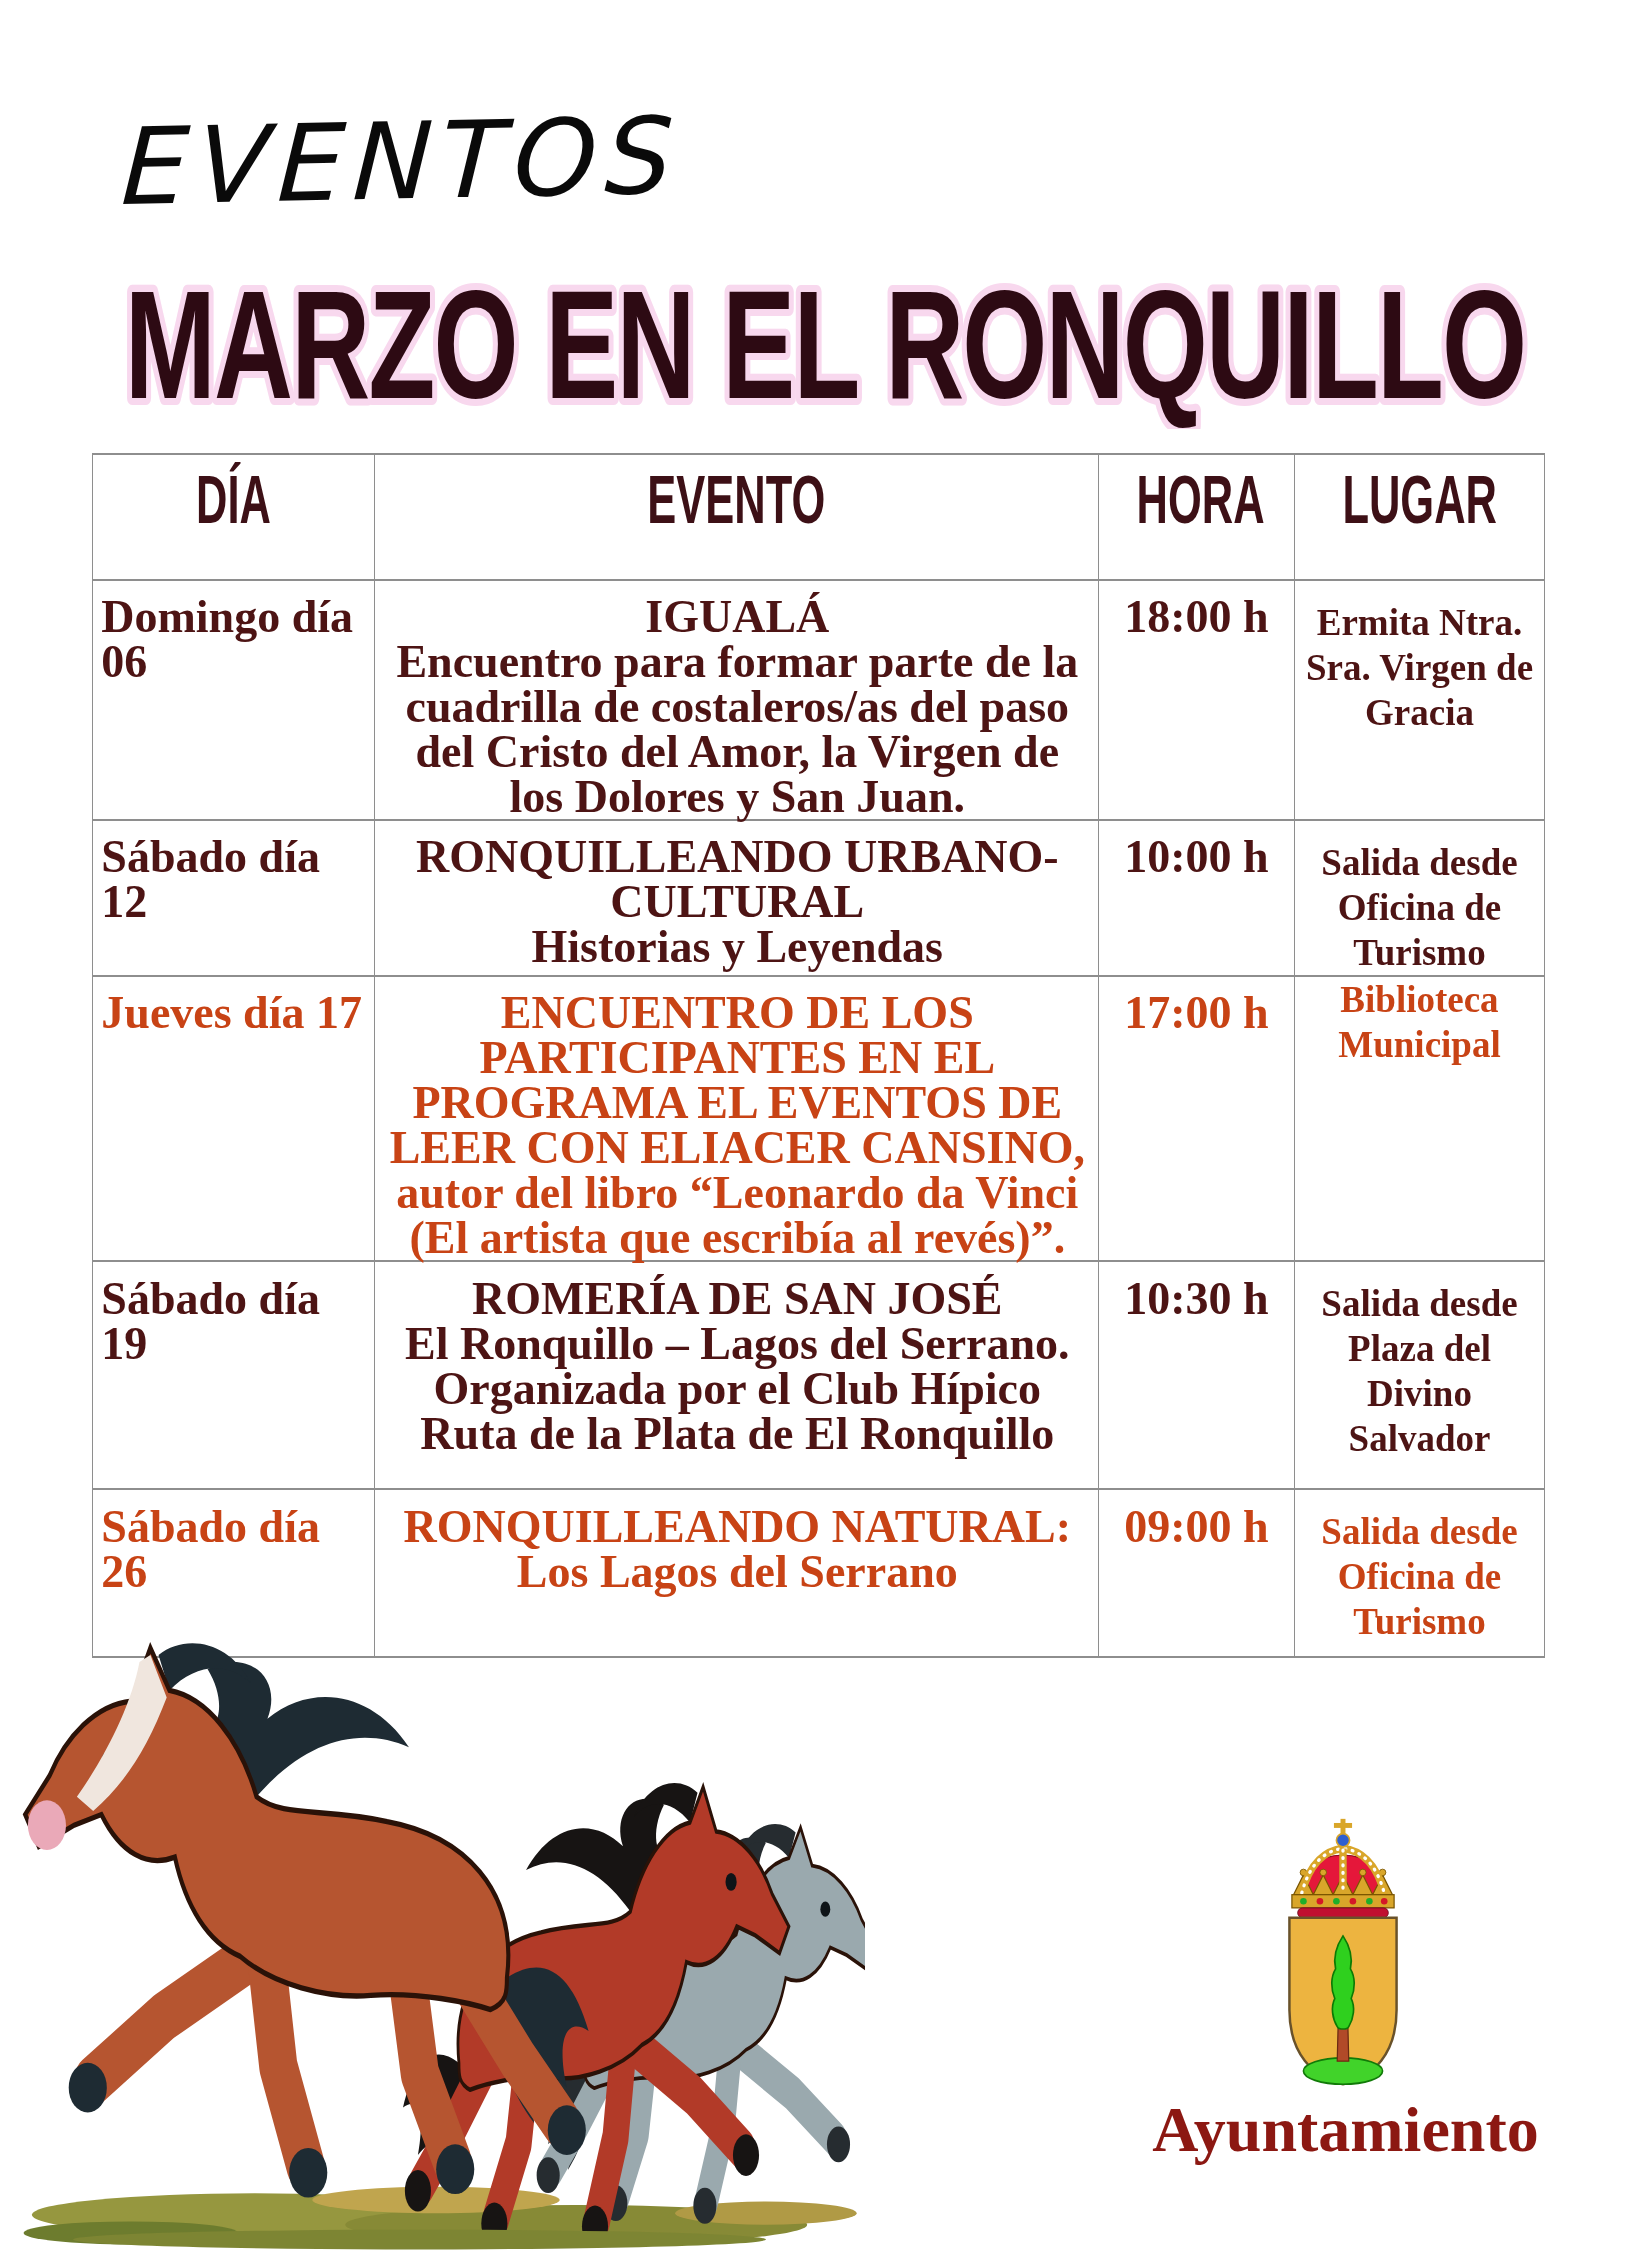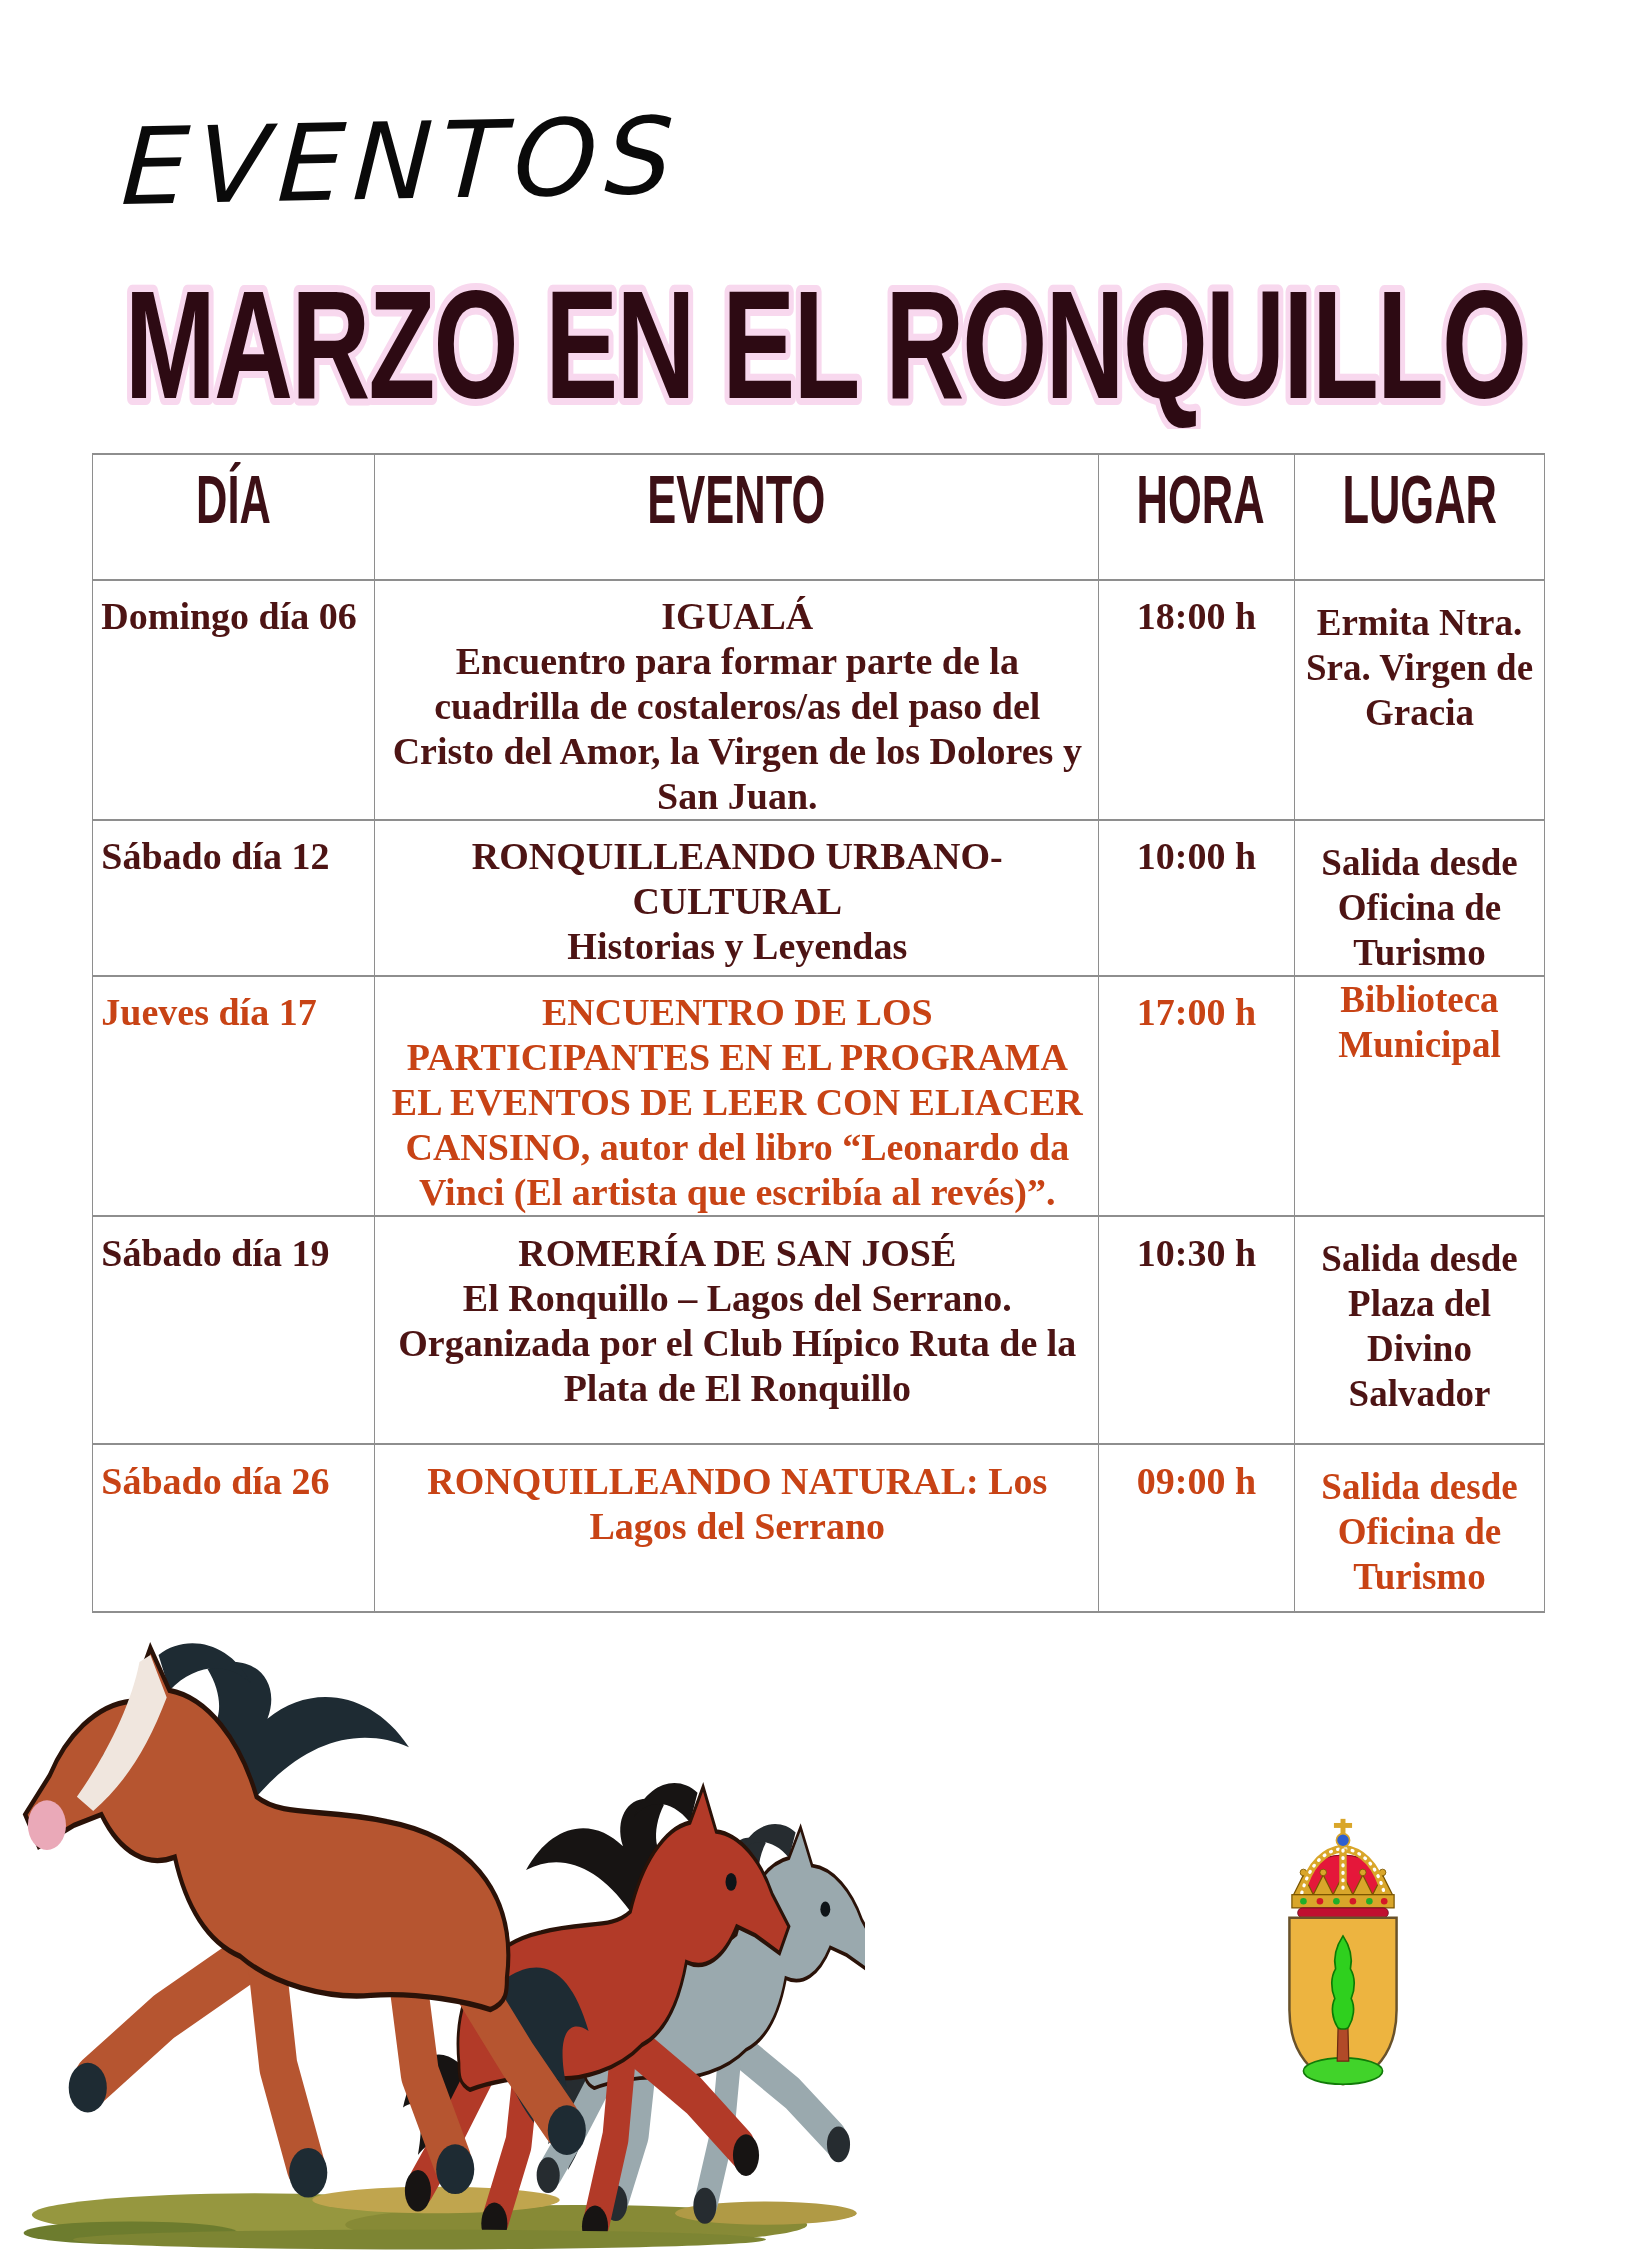--- a/index.html
+++ b/index.html
@@ -39,21 +39,21 @@
   tbody tr:nth-child(5){height:168px;}
   tbody tr:nth-child(6){height:140px;}
 
   th{color:var(--header-maroon);text-align:center;padding-top:10px;}
   th .hdr-txt{
     display:inline-block;font-family:"Liberation Sans","DejaVu Sans",sans-serif;
     font-weight:bold;font-size:69px;line-height:69px;
     transform:scaleX(0.63);transform-origin:center top;white-space:nowrap;
   }
 
-  td{font-weight:bold;font-size:38px;line-height:45px;}
+  td{font-weight:bold;font-size:46px;line-height:45px;}
   td.dia{text-align:left;padding:13.2px 3.3px 0 8.3px;}
   td.ev {text-align:center;padding:13.2px 10px 0 11.6px;}
   td.hora{text-align:center;padding:13.2px 3.3px 0 3.3px;}
   td.lugar{text-align:center;padding:19px 5px 0 5px;font-size:37px;}
   td.vmid{vertical-align:middle;padding-top:0;}
   .lead.block{display:block;}
   tr[data-color="maroon"]{color:var(--maroon);}
   tr[data-color="orange"]{color:var(--orange);}
 
   .horses-svg{position:absolute;left:6.6px;top:1616px;}
@@ -223,16 +223,17 @@
       <path d="M100,128 L230,128 L230,240 C230,292 202,322 165,330 C128,322 100,292 100,240 Z" fill="#edb440" stroke="#69522a" stroke-width="3"></path>
       <ellipse cx="165" cy="314" rx="48" ry="16" fill="#41d32a" stroke="#117a08" stroke-width="2"></ellipse>
       <g>
         <path d="M159,262 L158,302 L172,302 L171,262 Z" fill="#b14a28" stroke="#6b2a12" stroke-width="1.5"></path>
         <path d="M165,150 C157,162 153,176 156,190 C150,200 150,214 155,226 C150,236 152,250 158,260 C160,264 170,264 172,260 C178,250 180,236 175,226 C180,214 180,200 174,190 C177,176 173,162 165,150 Z" fill="#2fd01e" stroke="#0c7a04" stroke-width="2"></path>
       </g>
     </g>
   </svg>
 
   <div class="org">
+    <div>Ayuntamiento</div>
   </div>
 
 </div>
 
 
 </body></html>

